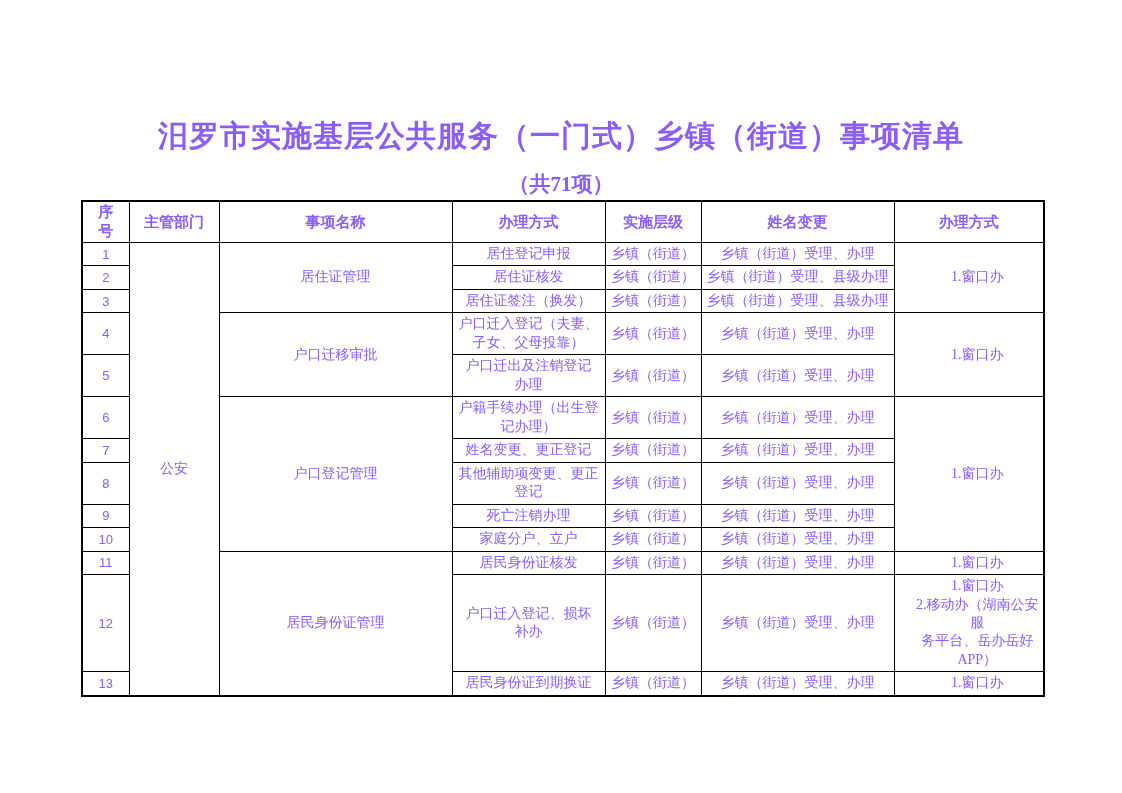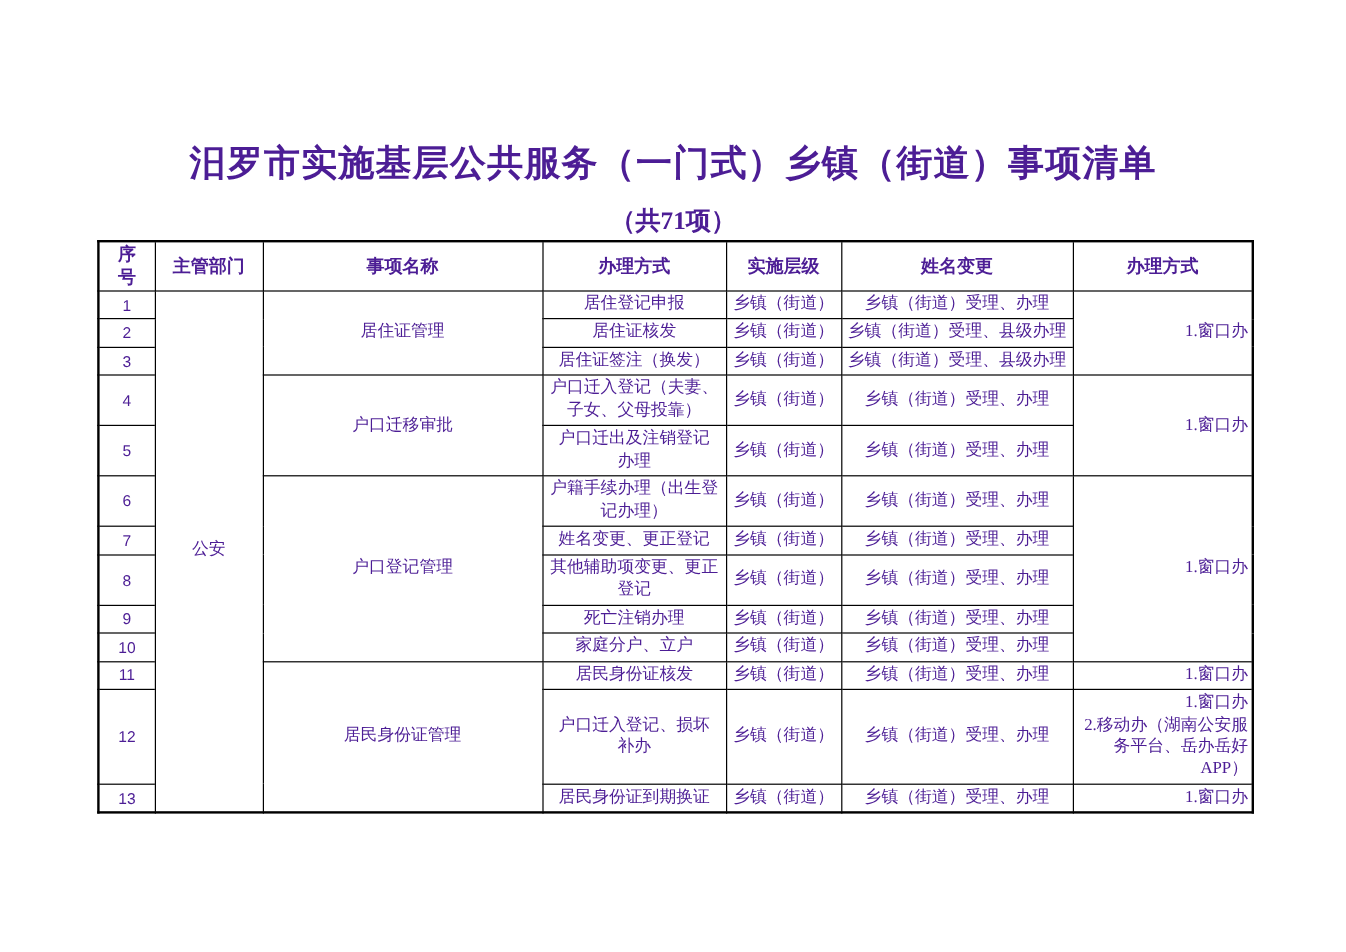--- a/index.html
+++ b/index.html
@@ -7,21 +7,21 @@
     padding: 0;
     background: #ffffff;
   }
   .page {
     position: relative;
     width: 1122px;
     height: 793px;
     background: #ffffff;
     overflow: hidden;
     font-family: "Liberation Serif", "DejaVu Serif", serif;
-    color: #4c1d95;
+    color: #8b5cf6;
   }
   .doc-title {
     position: absolute;
     top: 116px;
     left: 0;
     width: 100%;
     text-align: center;
     font-size: 30px;
     font-weight: bold;
     letter-spacing: 1px;
@@ -65,22 +65,22 @@
     font-size: 14px;
     line-height: 1.32;
     text-align: center;
     padding: 2px 3px;
     white-space: pre-line;
   }
   table.items tbody tr {
     height: 23px;
   }
   table.items td.method {
-    text-align: right;
-    padding-left: 1px;
+    text-align: center;
+    padding-left: 20px;
   }
   table.items td.no {
     font-family: "Liberation Sans", "DejaVu Sans", sans-serif;
     font-size: 13px;
   }
 </style>
 </head>
 <body>
 
 <div class="page">

